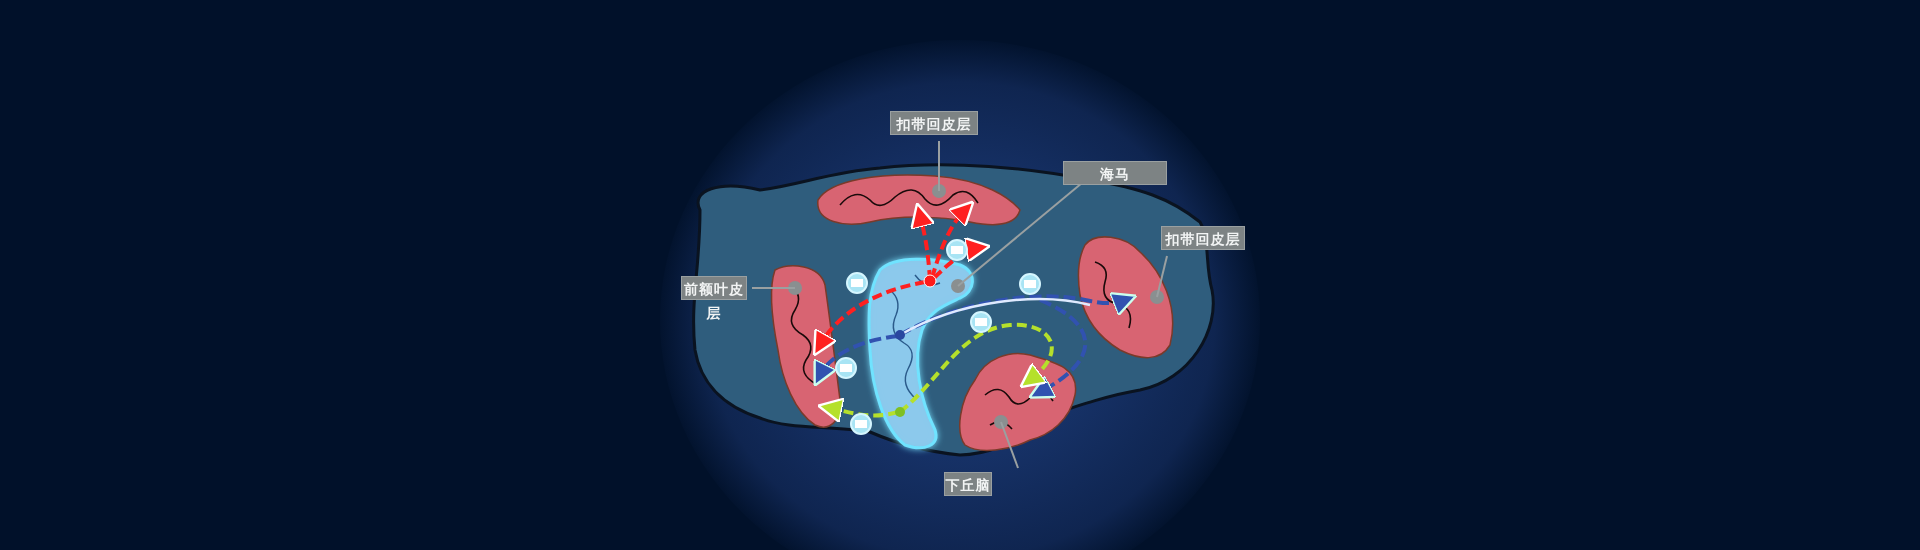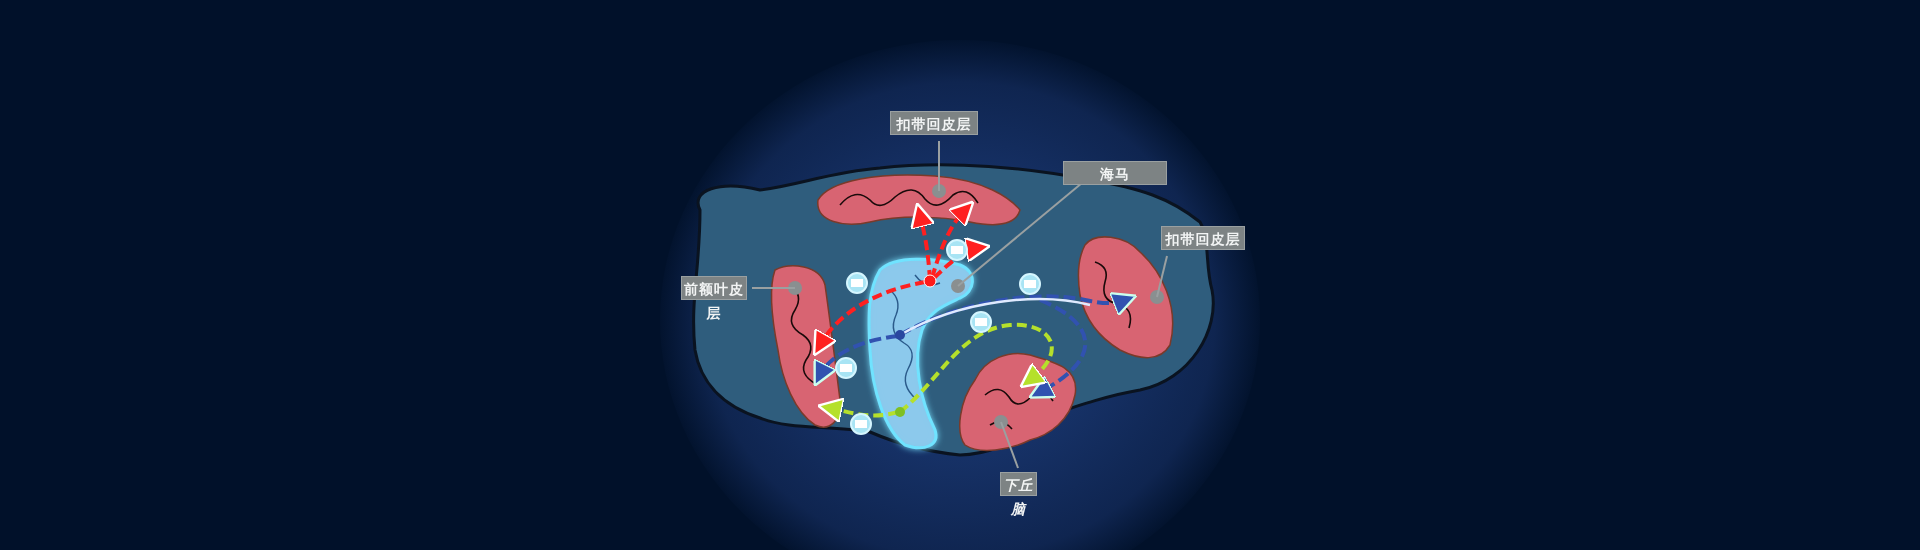--- a/index.html
+++ b/index.html
@@ -125,13 +125,13 @@
         <circle cx="861" cy="424" r="10" fill="#a8e4f4" stroke="#d5f6ff" stroke-width="2"></circle>
         <rect x="855" y="420" width="12" height="8" fill="#fff"></rect>
       </g>
   </g>
 </svg>
 
 <div class="label" style="left:890px;top:111px;width:88px;">扣带回皮层</div>
 <div class="label" style="left:1063px;top:149px;width:104px;margin-top:12px;">海马</div>
 <div class="label" style="left:1161px;top:226px;width:84px;">扣带回皮层</div>
 <div class="label" style="left:681px;top:276px;width:66px;">前额叶皮层</div>
-<div class="label" style="left:1000px;top:472px;width:37px;font-style:italic;">下丘脑</div>
+<div class="label" style="left:944px;top:472px;width:48px;">下丘脑</div>
 
 </body></html>

